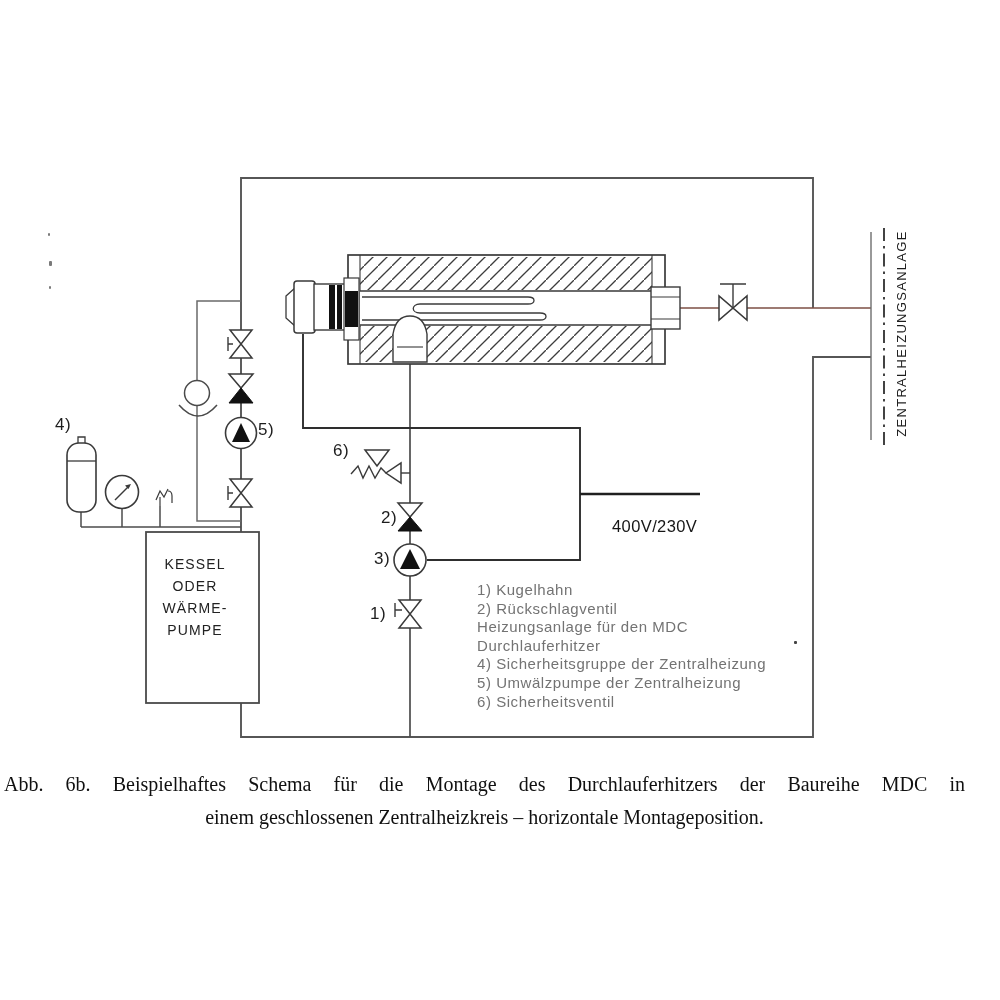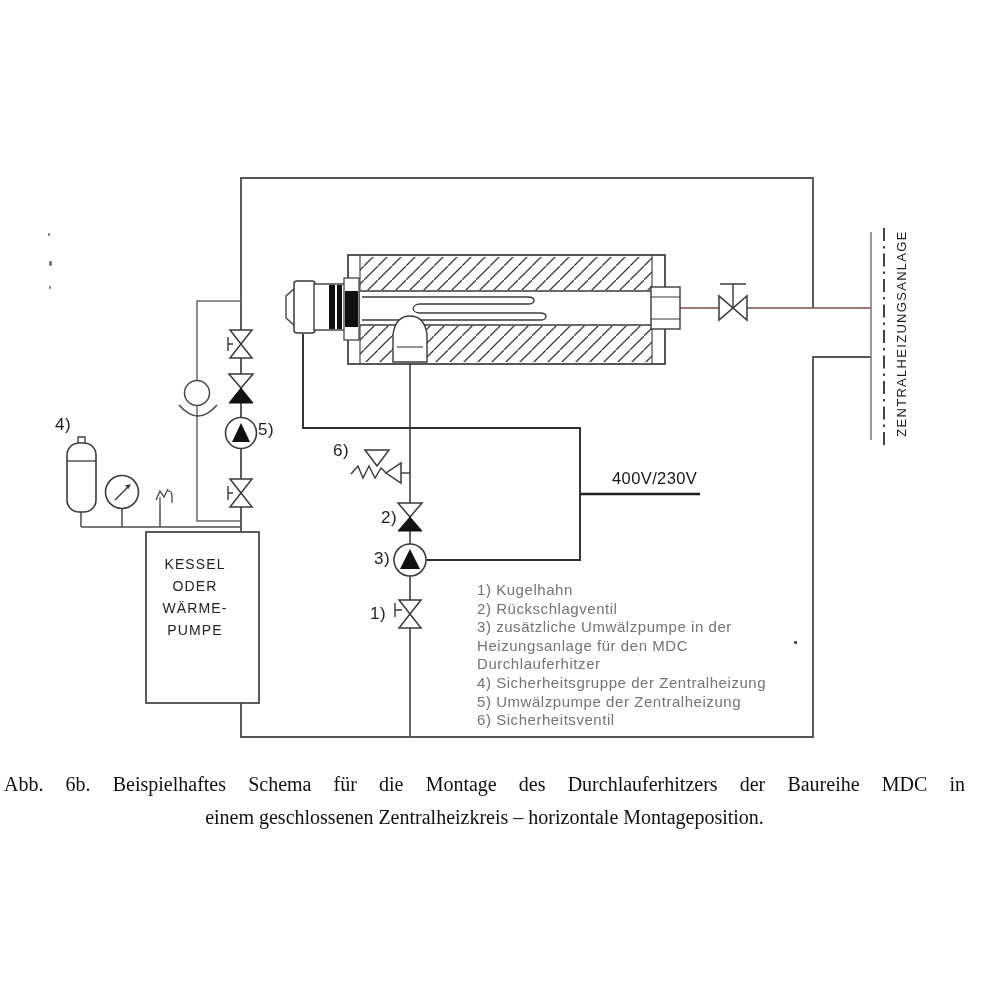--- a/index.html
+++ b/index.html
@@ -30,20 +30,21 @@
     text-align:center;
     font-size:14px;
     line-height:22px;
     letter-spacing:1.1px;
     color:#222;
   }
   .power-label{
     font-size:16.5px;
     letter-spacing:0.4px;
     color:#161616;
+    margin-top:48px;
   }
   .vertical-label{
     width:210px;
     text-align:center;
     font-size:13px;
     letter-spacing:1.3px;
     color:#1d1d1d;
     transform:rotate(-90deg);
   }
   .caption{
@@ -224,21 +225,20 @@
     <div>ODER</div>
     <div>WÄRME-</div>
     <div>PUMPE</div>
   </div>
 
   <div class="abs vertical-label" style="left:796px;top:326px;">ZENTRALHEIZUNGSANLAGE</div>
 
   <div class="abs legend" style="left:477px;top:581px;">
     <div>1) Kugelhahn</div>
     <div>2) Rückschlagventil</div>
-    <div>3) zusätzliche Umwälzpumpe in der</div>
     <div>Heizungsanlage für den MDC</div>
     <div>Durchlauferhitzer</div>
     <div>4) Sicherheitsgruppe der Zentralheizung</div>
     <div>5) Umwälzpumpe der Zentralheizung</div>
     <div>6) Sicherheitsventil</div>
   </div>
 
   <div class="abs caption" style="left:4px;top:768px;">
     <div class="l1">Abb. 6b. Beispielhaftes Schema für die Montage des Durchlauferhitzers der Baureihe MDC in</div>
     <div class="l2">einem geschlossenen Zentralheizkreis – horizontale Montageposition.</div>

